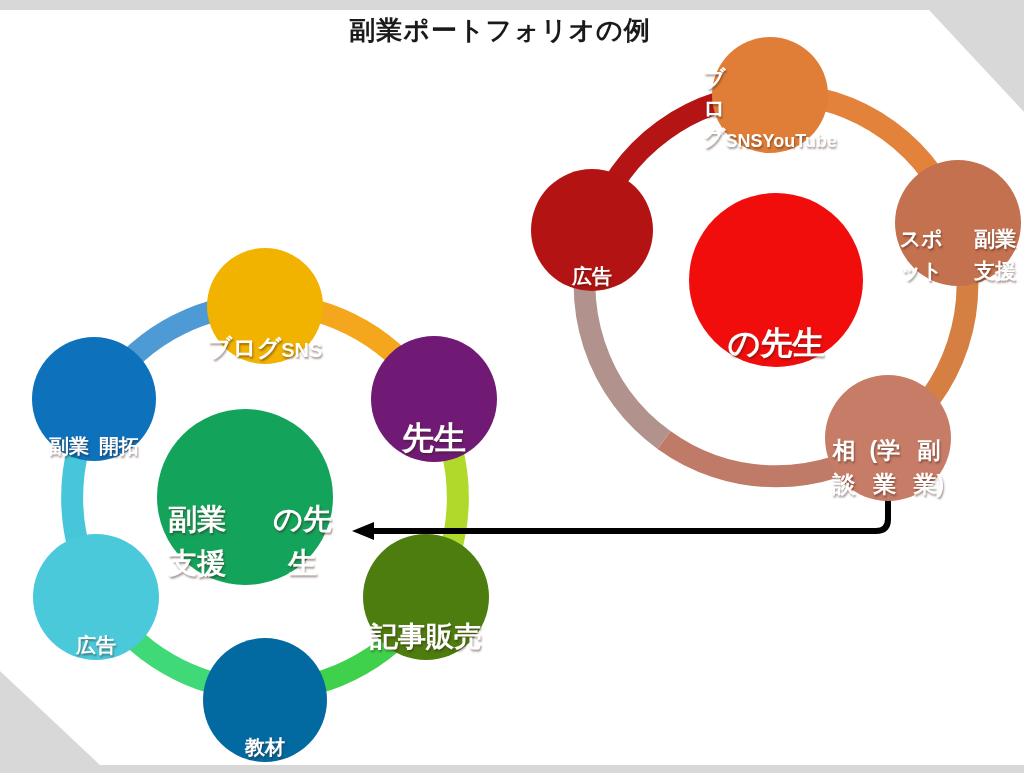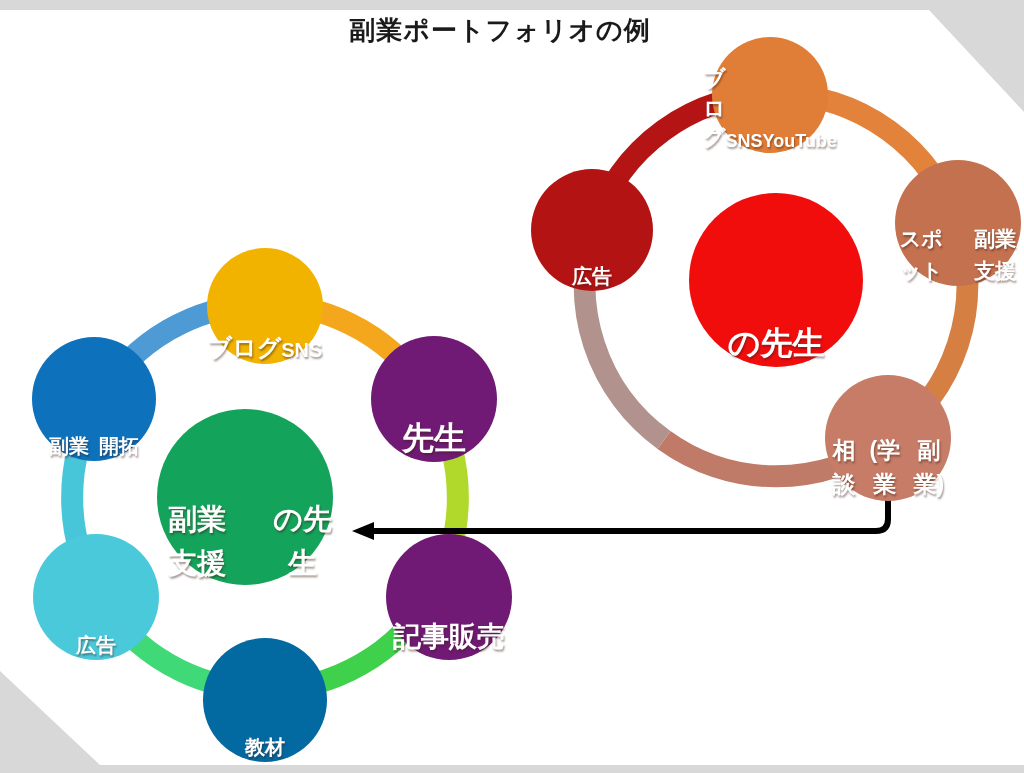--- a/index.html
+++ b/index.html
@@ -98,21 +98,21 @@
 
   <div class="circle lh135" style="left: 207px; top: 248px; width: 116px; height: 116px; background-color: rgb(242, 178, 0);">
     <span class="fs24">ブログ</span>
     <span class="fs20">SNS</span>
   </div>
 
   <div class="circle fs32" style="left: 371px; top: 336px; width: 126px; height: 126px; background-color: #701a75; font-family: Liberation Serif, serif;">
     <span>先生</span>
   </div>
 
-  <div class="circle fs28 lh16" style="left: 386px; top: 534px; width: 126px; height: 126px; background-color: #701a75;">
+  <div class="circle fs28 lh16" style="left: 363px; top: 534px; width: 126px; height: 126px; background-color: #4d7c0f;">
     <span>記事</span>
     <span>販売</span>
   </div>
 
   <div class="circle fs30" style="left: 203px; top: 638px; width: 124px; height: 124px; background-color: #0369a1;">
     <span>教材</span>
   </div>
 
   <div class="circle fs30" style="left: 33px; top: 534px; width: 126px; height: 126px; background-color: rgb(74, 201, 219);">
     <span>広告</span>

